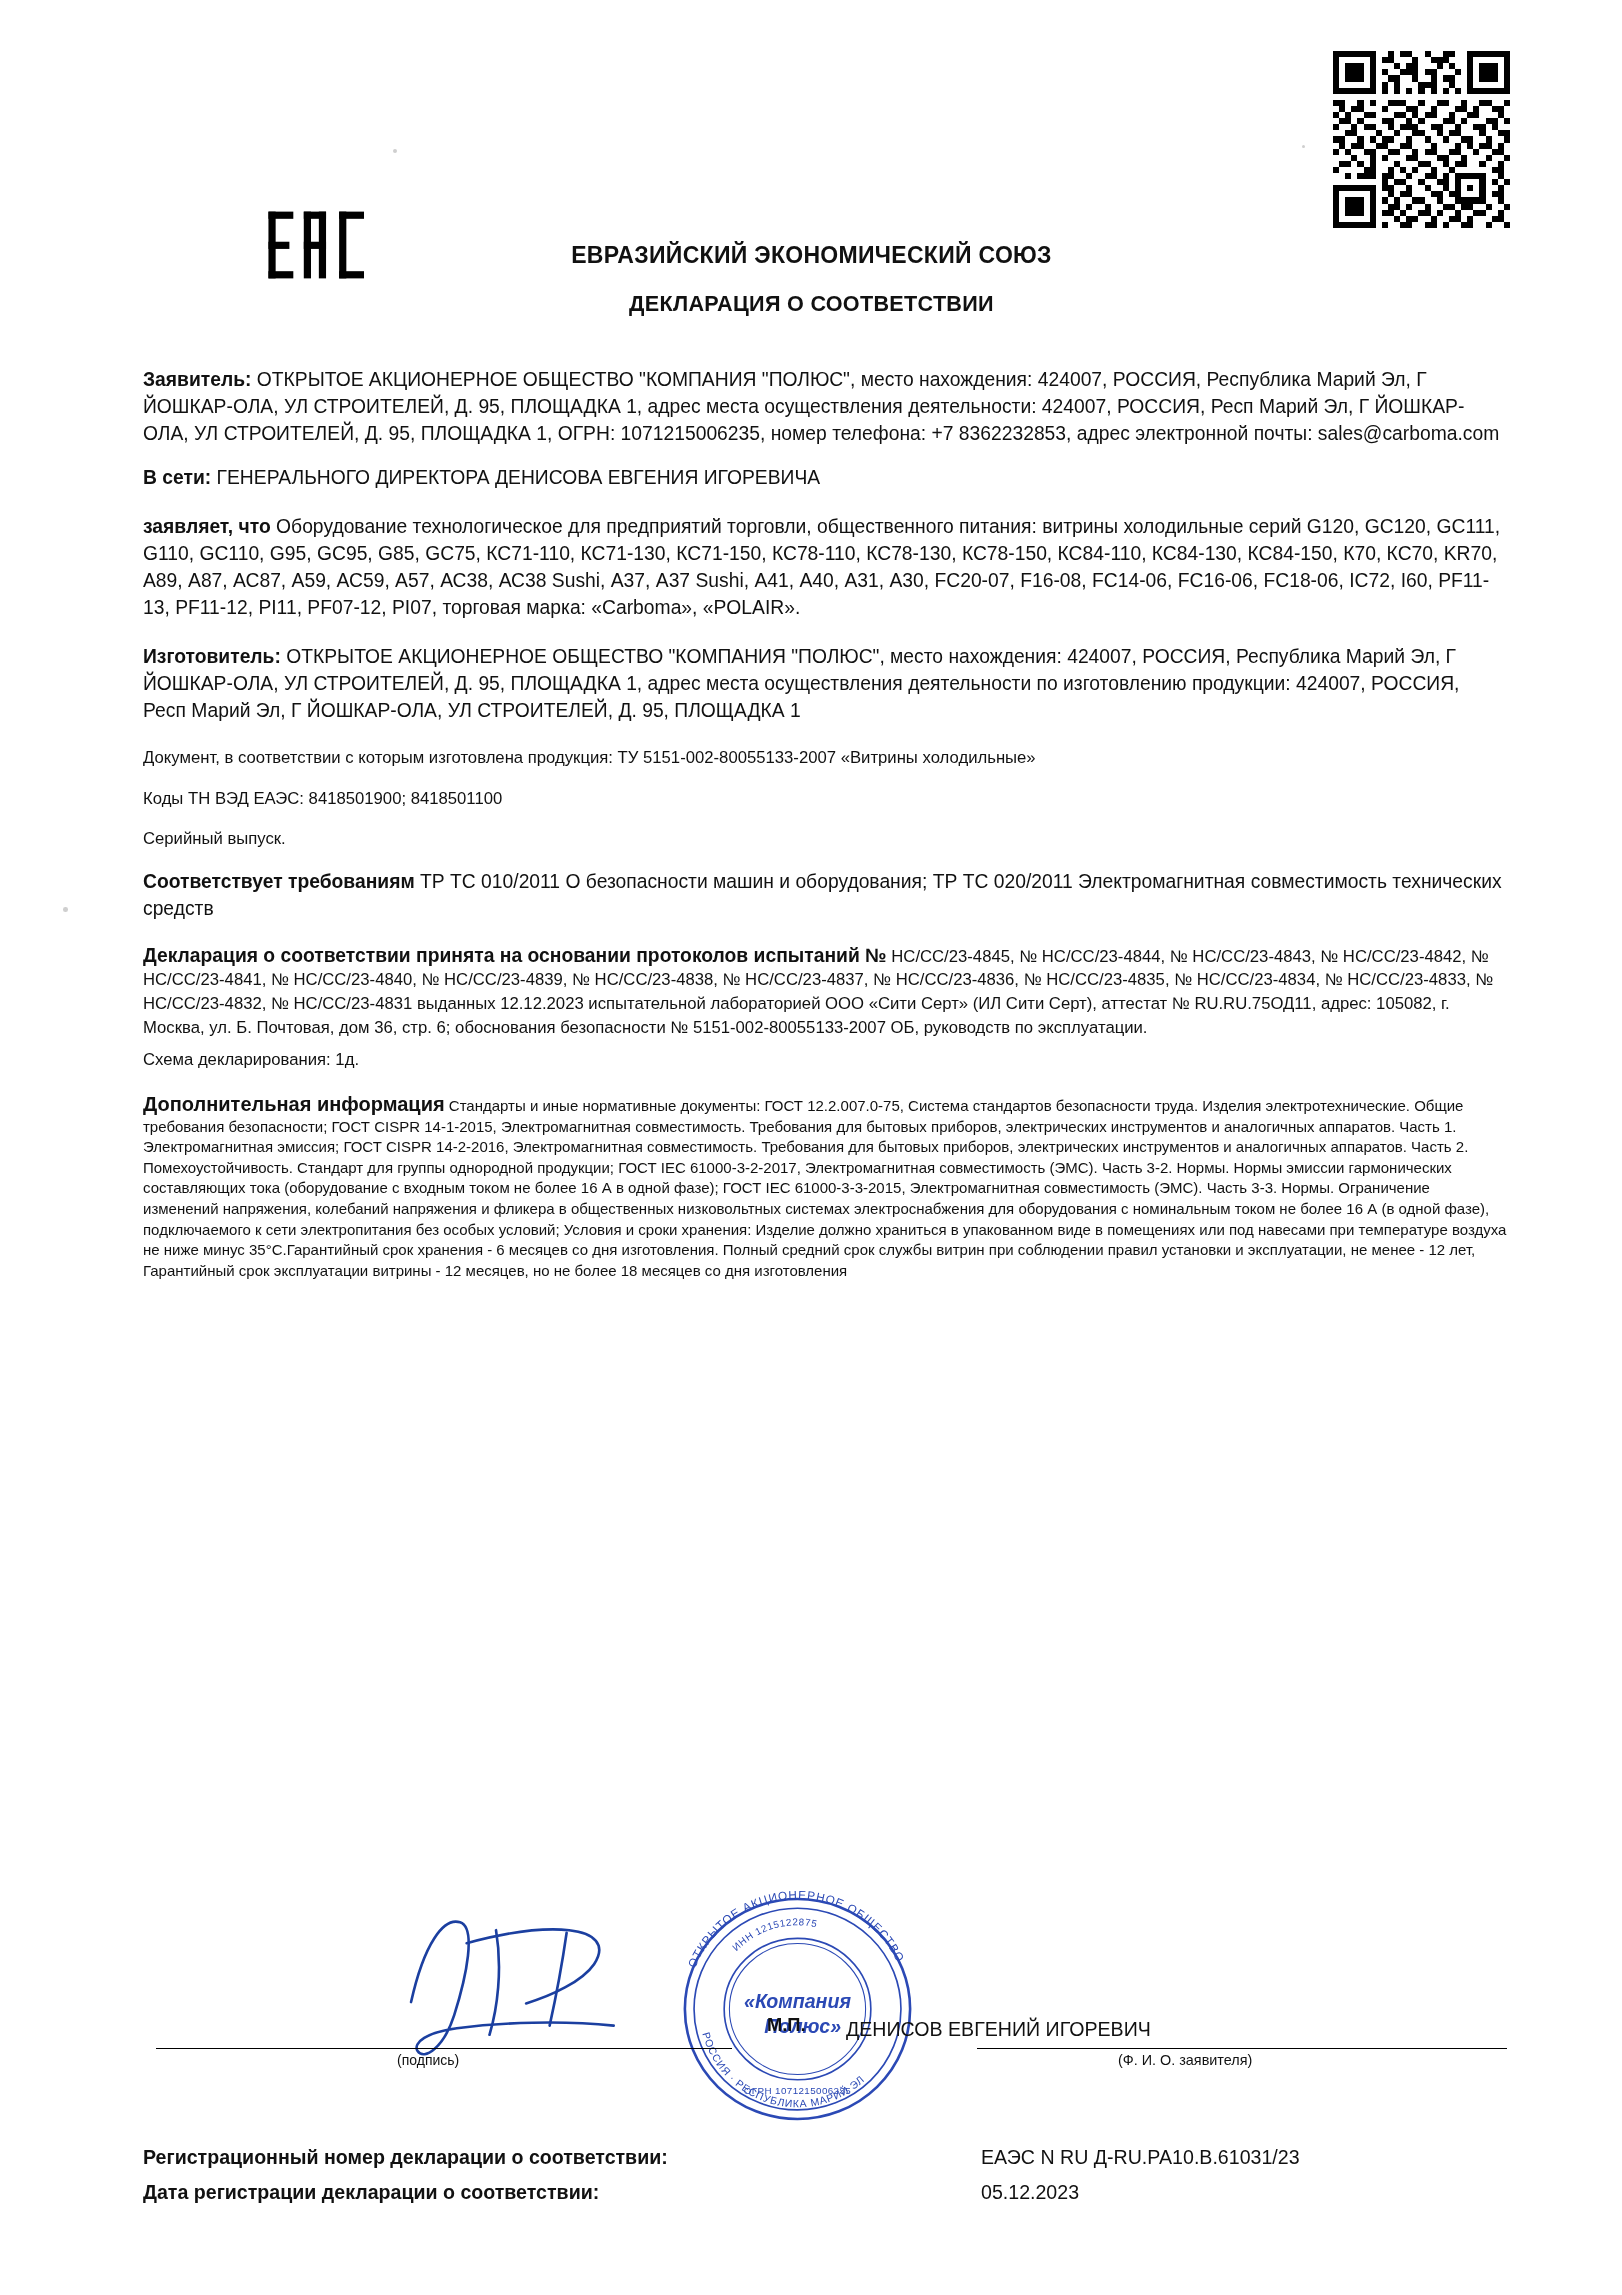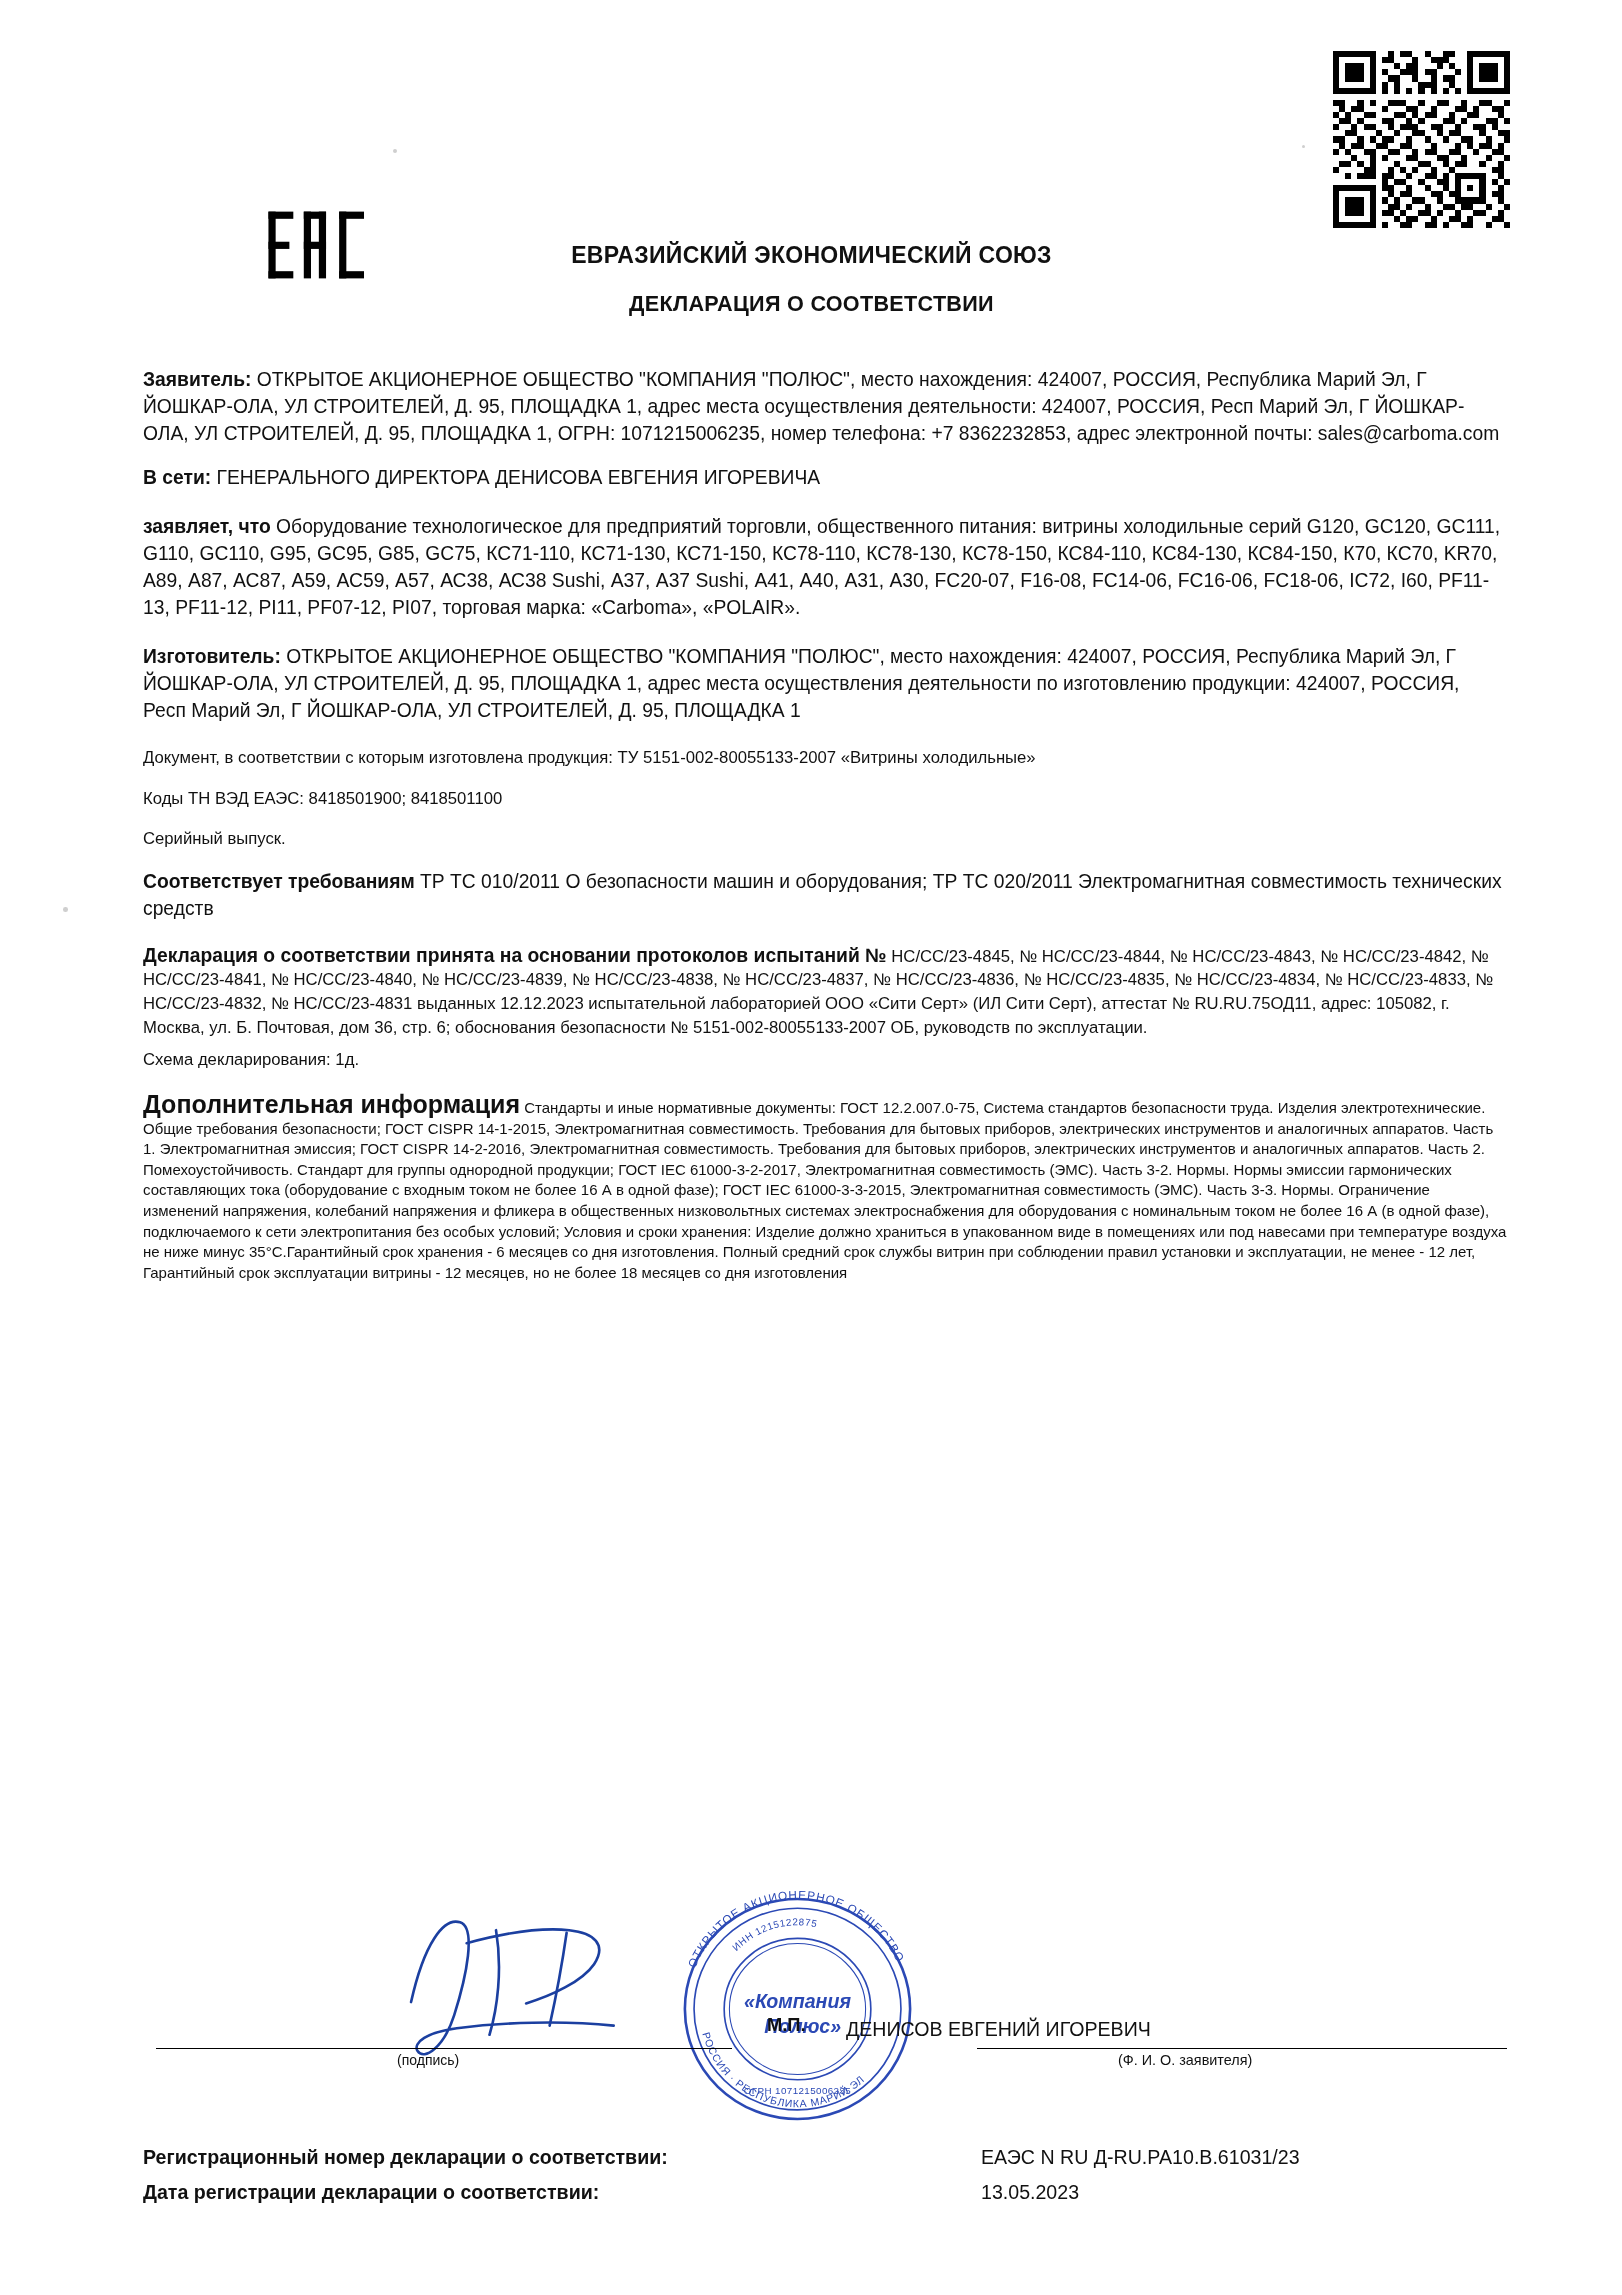--- a/index.html
+++ b/index.html
@@ -81,21 +81,21 @@
     line-height: 23.6px;
   }
   .tight { margin-bottom: 9.2px; }
   .gap-lg { margin-bottom: 22px; }
 
   .para.vsmall {
     font-size: 15px;
     line-height: 20.6px;
   }
   .para.vsmall b {
-    font-size: 25px;
+    font-size: 20px;
   }
 
   
   .addinfo b {
     font-size: 19.3px;
   }
 
   
   .validity {
     font-size: 19.3px;
@@ -556,18 +556,18 @@
     <div class="sig-cap-right">(Ф. И. О. заявителя)</div>
   </div>
 
   <div class="footer">
     <div class="frow">
       <div class="flabel">Регистрационный номер декларации о соответствии:</div>
       <div class="fvalue">ЕАЭС N RU Д-RU.РА10.В.61031/23</div>
     </div>
     <div class="frow">
       <div class="flabel">Дата регистрации декларации о соответствии:</div>
-      <div class="fvalue">13.05.2023</div>
+      <div class="fvalue">05.12.2023</div>
     </div>
   </div>
 
 </div>
 
 
 </body></html>

